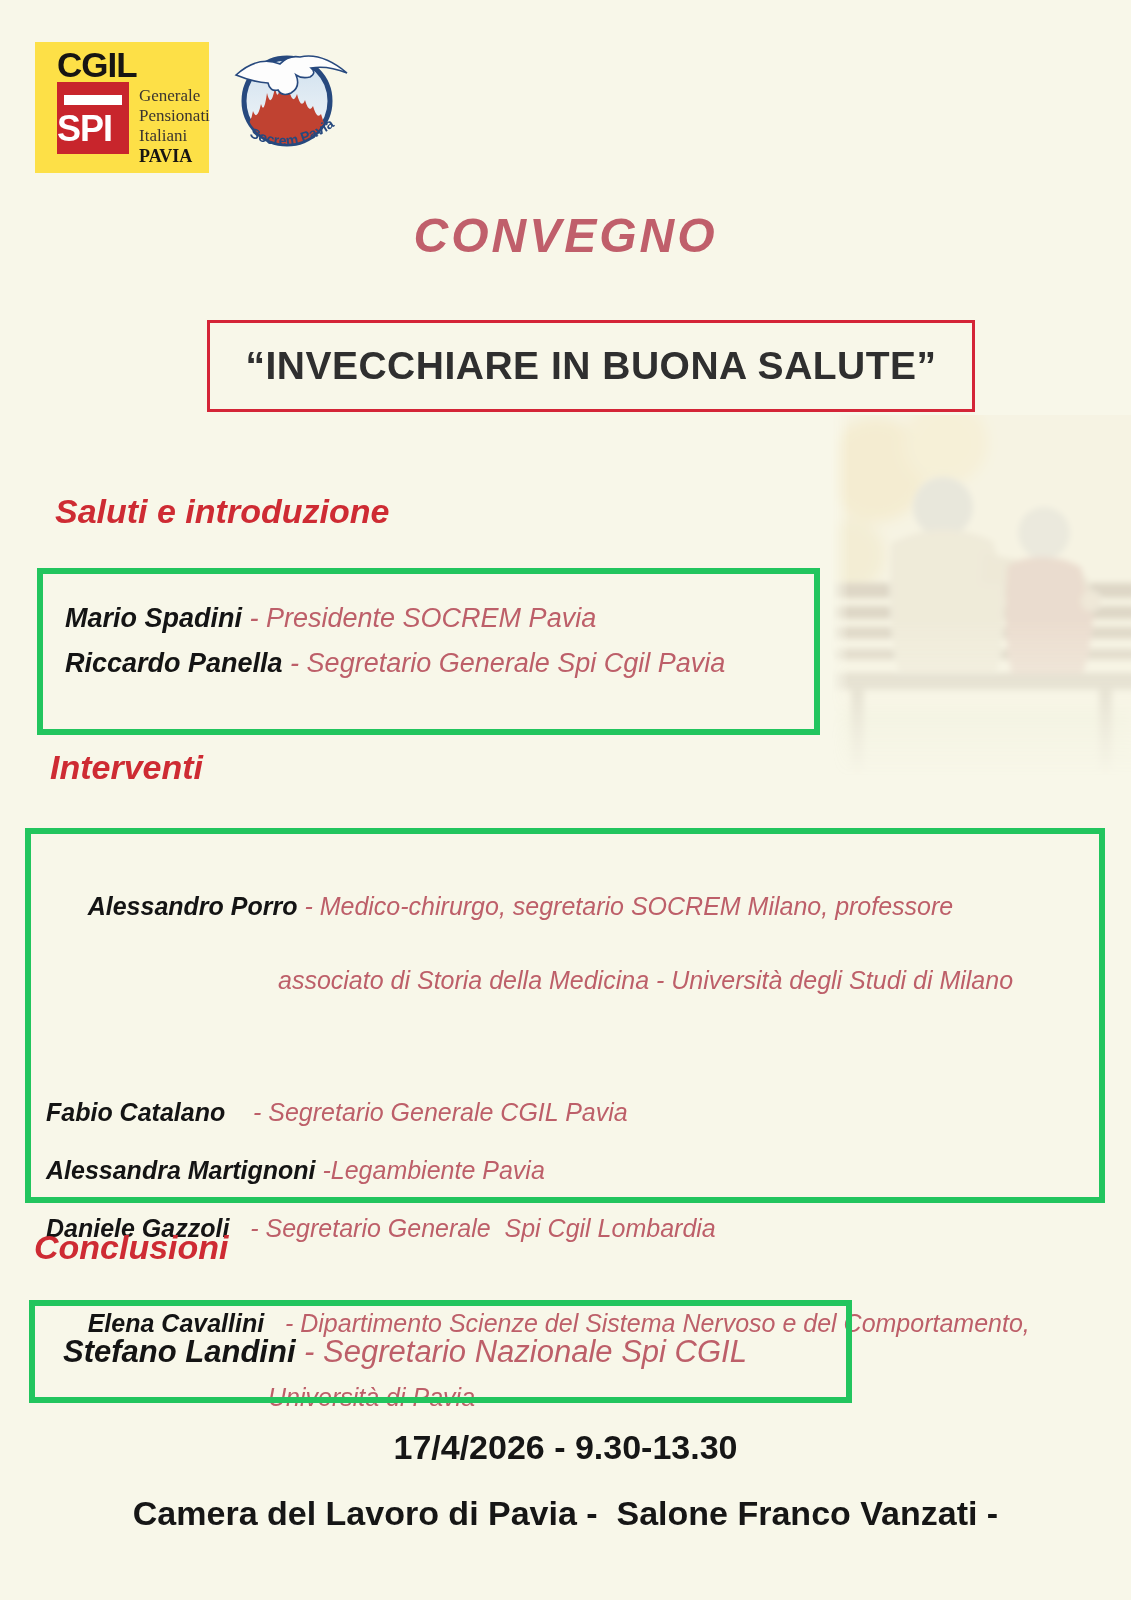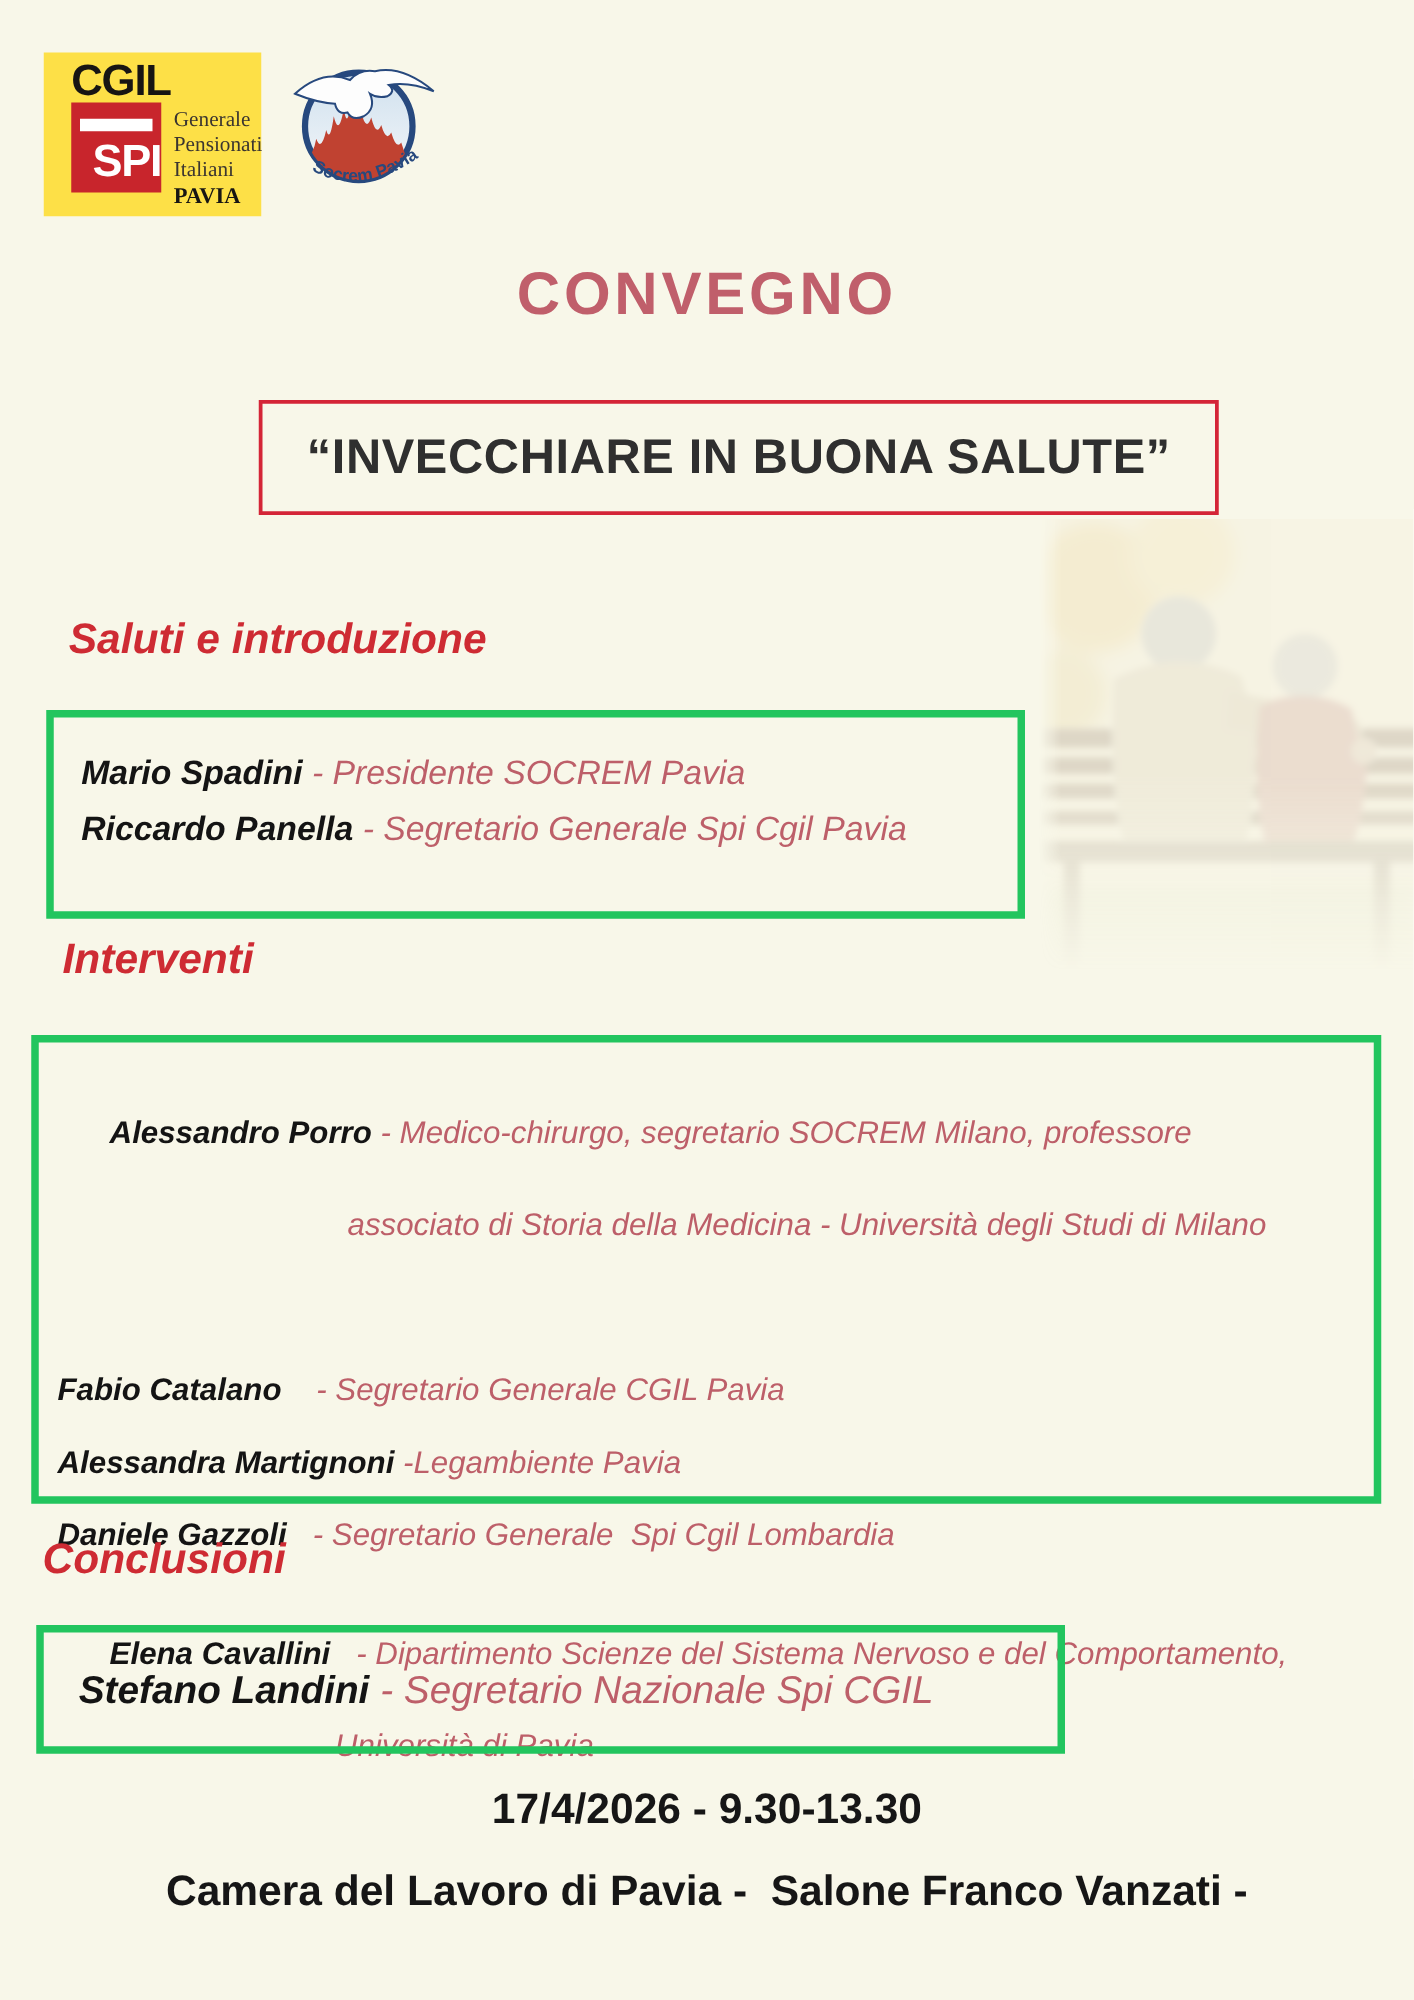--- a/index.html
+++ b/index.html
@@ -32,38 +32,39 @@
   .cgil-word{
     font-size:35px;font-weight:800;letter-spacing:-1px;color:#171513;
     line-height:33px;
   }
   .cgil-row{display:flex;margin-top:1px;}
   .spi-box{
     width:72px;height:72px;background:#C8252C;position:relative;flex:0 0 auto;
   }
   .spi-bar{position:absolute;left:7px;right:7px;top:13px;height:10px;background:#ffffff;}
   .spi-word{
-    position:absolute;left:0;right:0;top:26px;text-align:right;
+    position:absolute;left:0;right:0;top:26px;text-align:left;
     color:#ffffff;font-size:36px;font-weight:800;letter-spacing:-1px;
   }
   .cgil-col{
     margin-left:10px;padding-top:4px;
     font-family:"Liberation Serif",serif;font-size:17px;line-height:20px;color:#3b3530;
   }
   .cgil-col .pavia{font-weight:bold;color:#171513;font-size:18px;}
 
   
   .socrem-logo{position:absolute;left:230px;top:48px;width:125px;height:120px;}
 
   
   .kicker{
     position:absolute;left:0;right:0;top:208px;
     text-align:center;
     font-size:48px;font-weight:bold;letter-spacing:3px;
     color:#C05F6B;
+    font-style:italic;
   }
   .title-box{
     position:absolute;left:207px;top:320px;width:768px;height:92px;
     border:3px solid #D42537;box-sizing:border-box;
     display:flex;align-items:center;justify-content:center;
   }
   .title-box .title{
     font-size:39px;font-weight:bold;color:#2F2F2F;letter-spacing:.5px;
     white-space:nowrap;
   }

